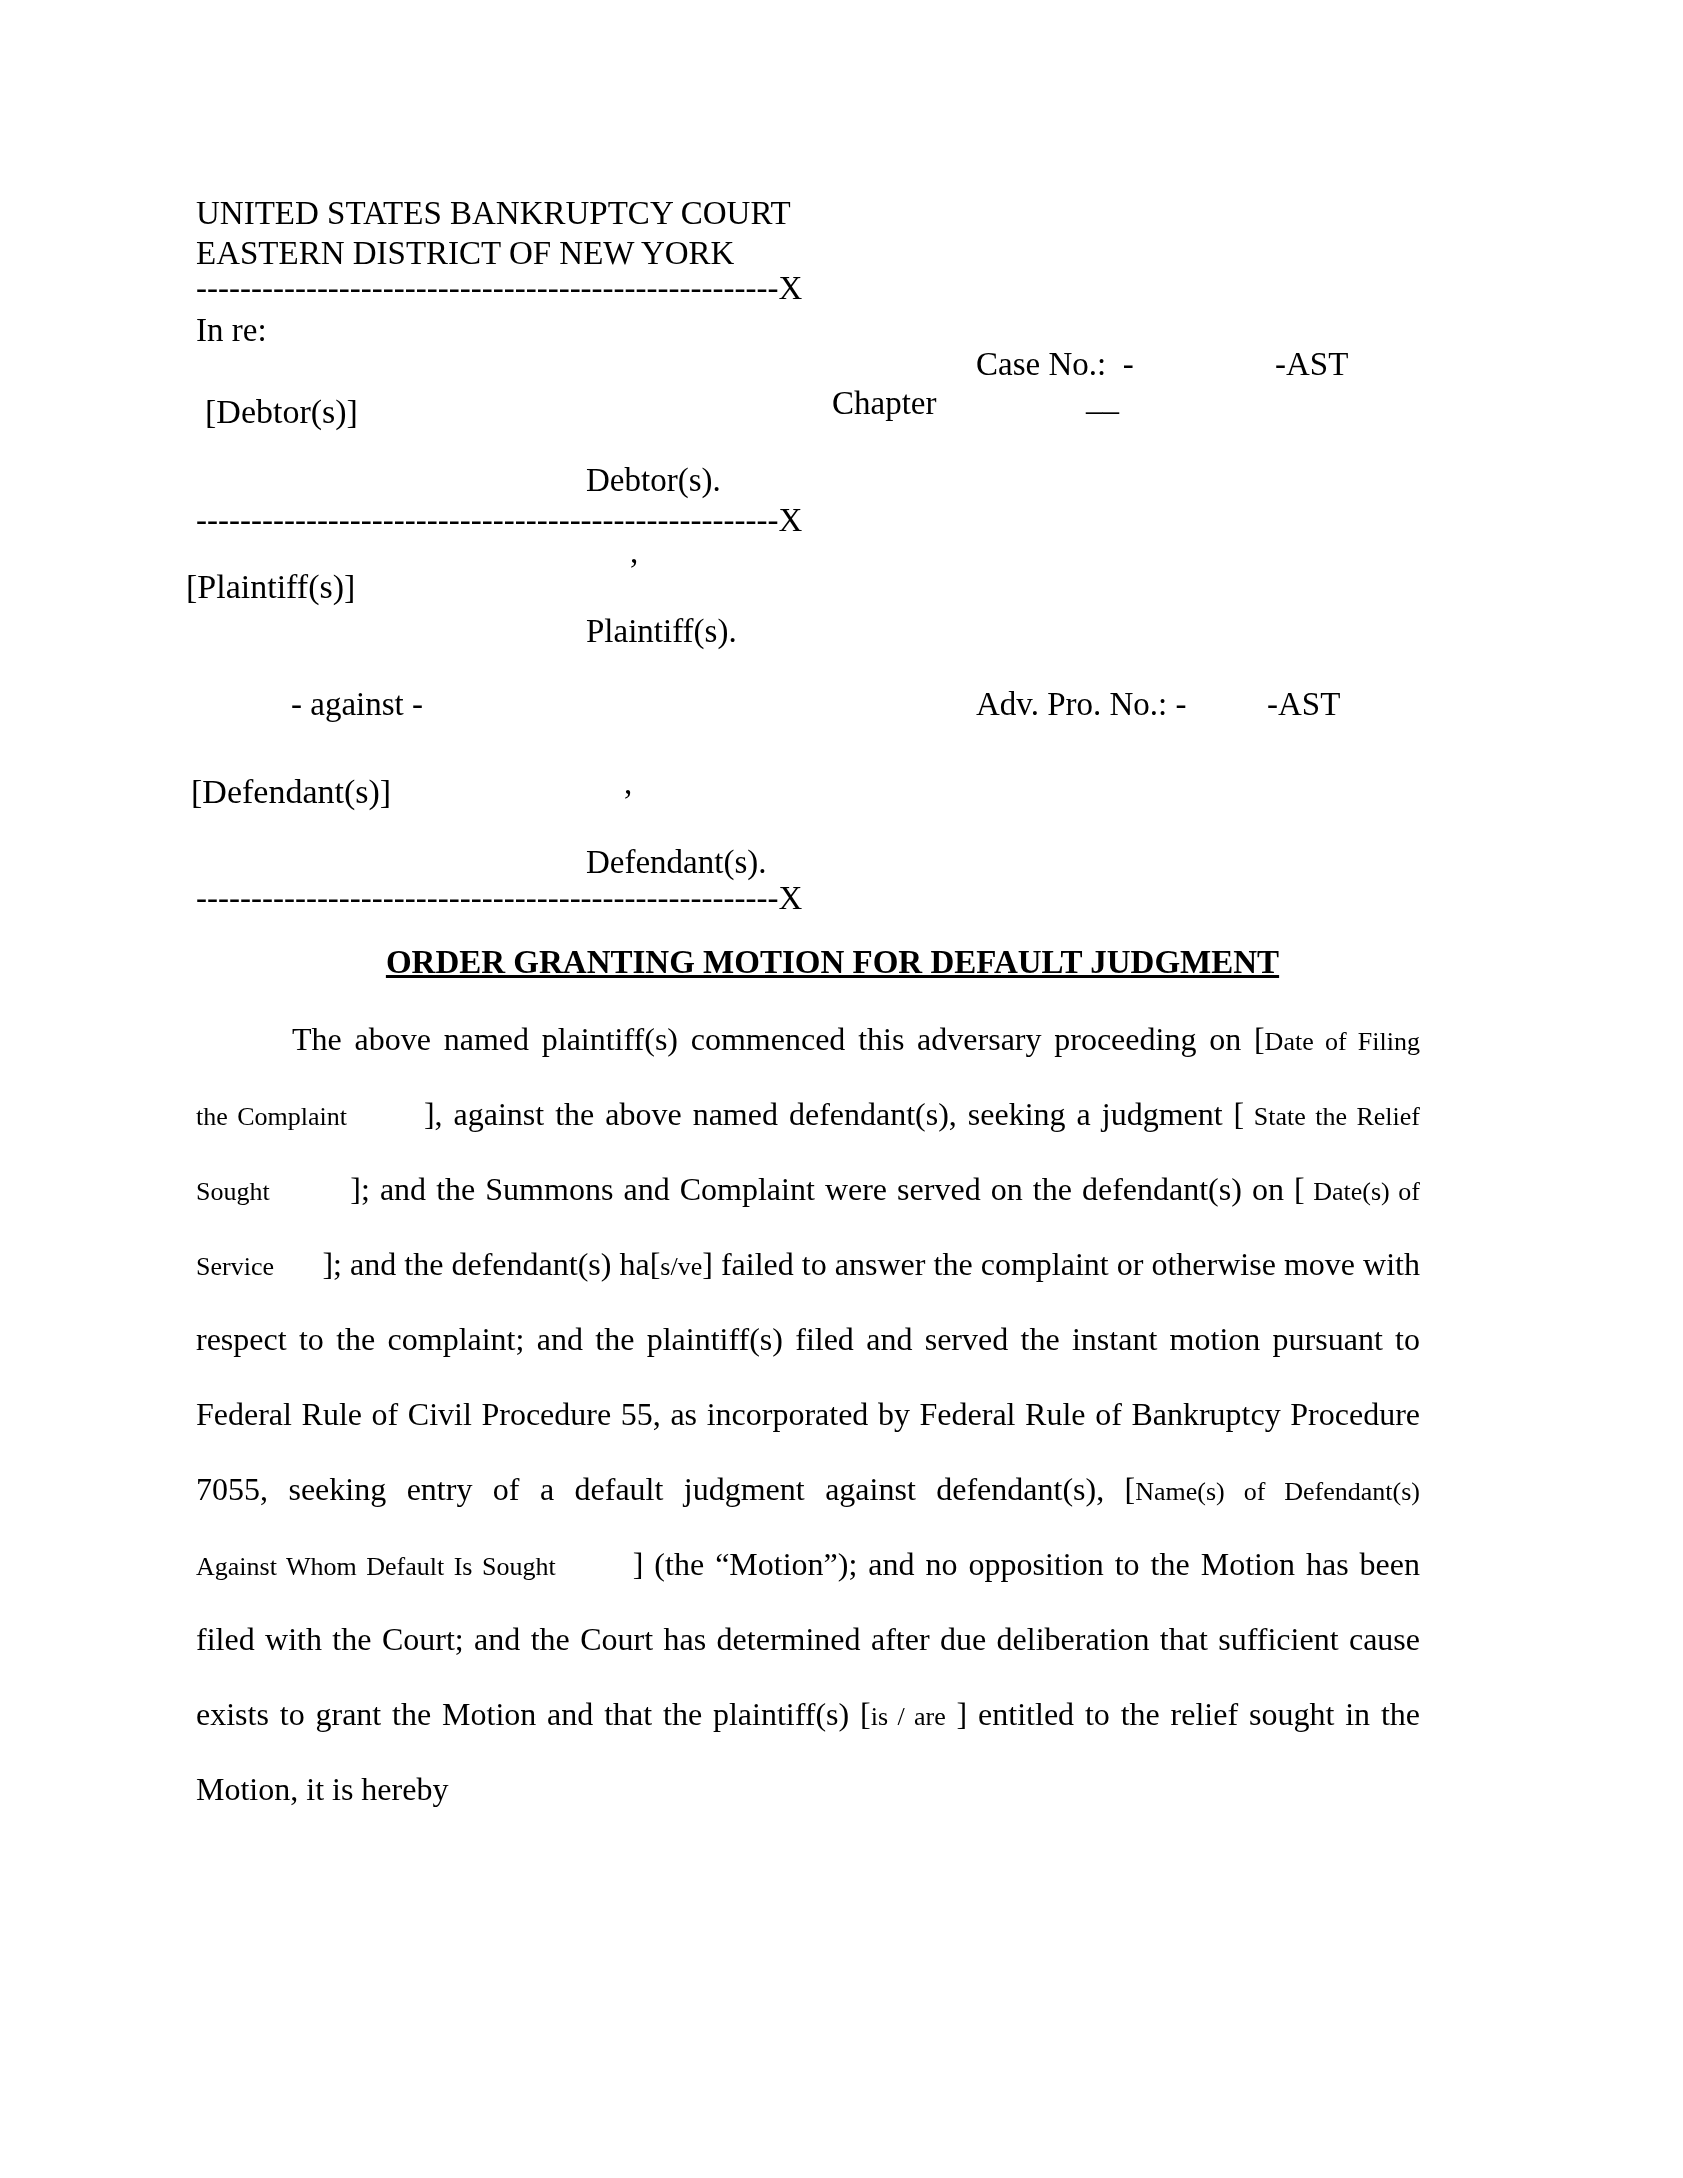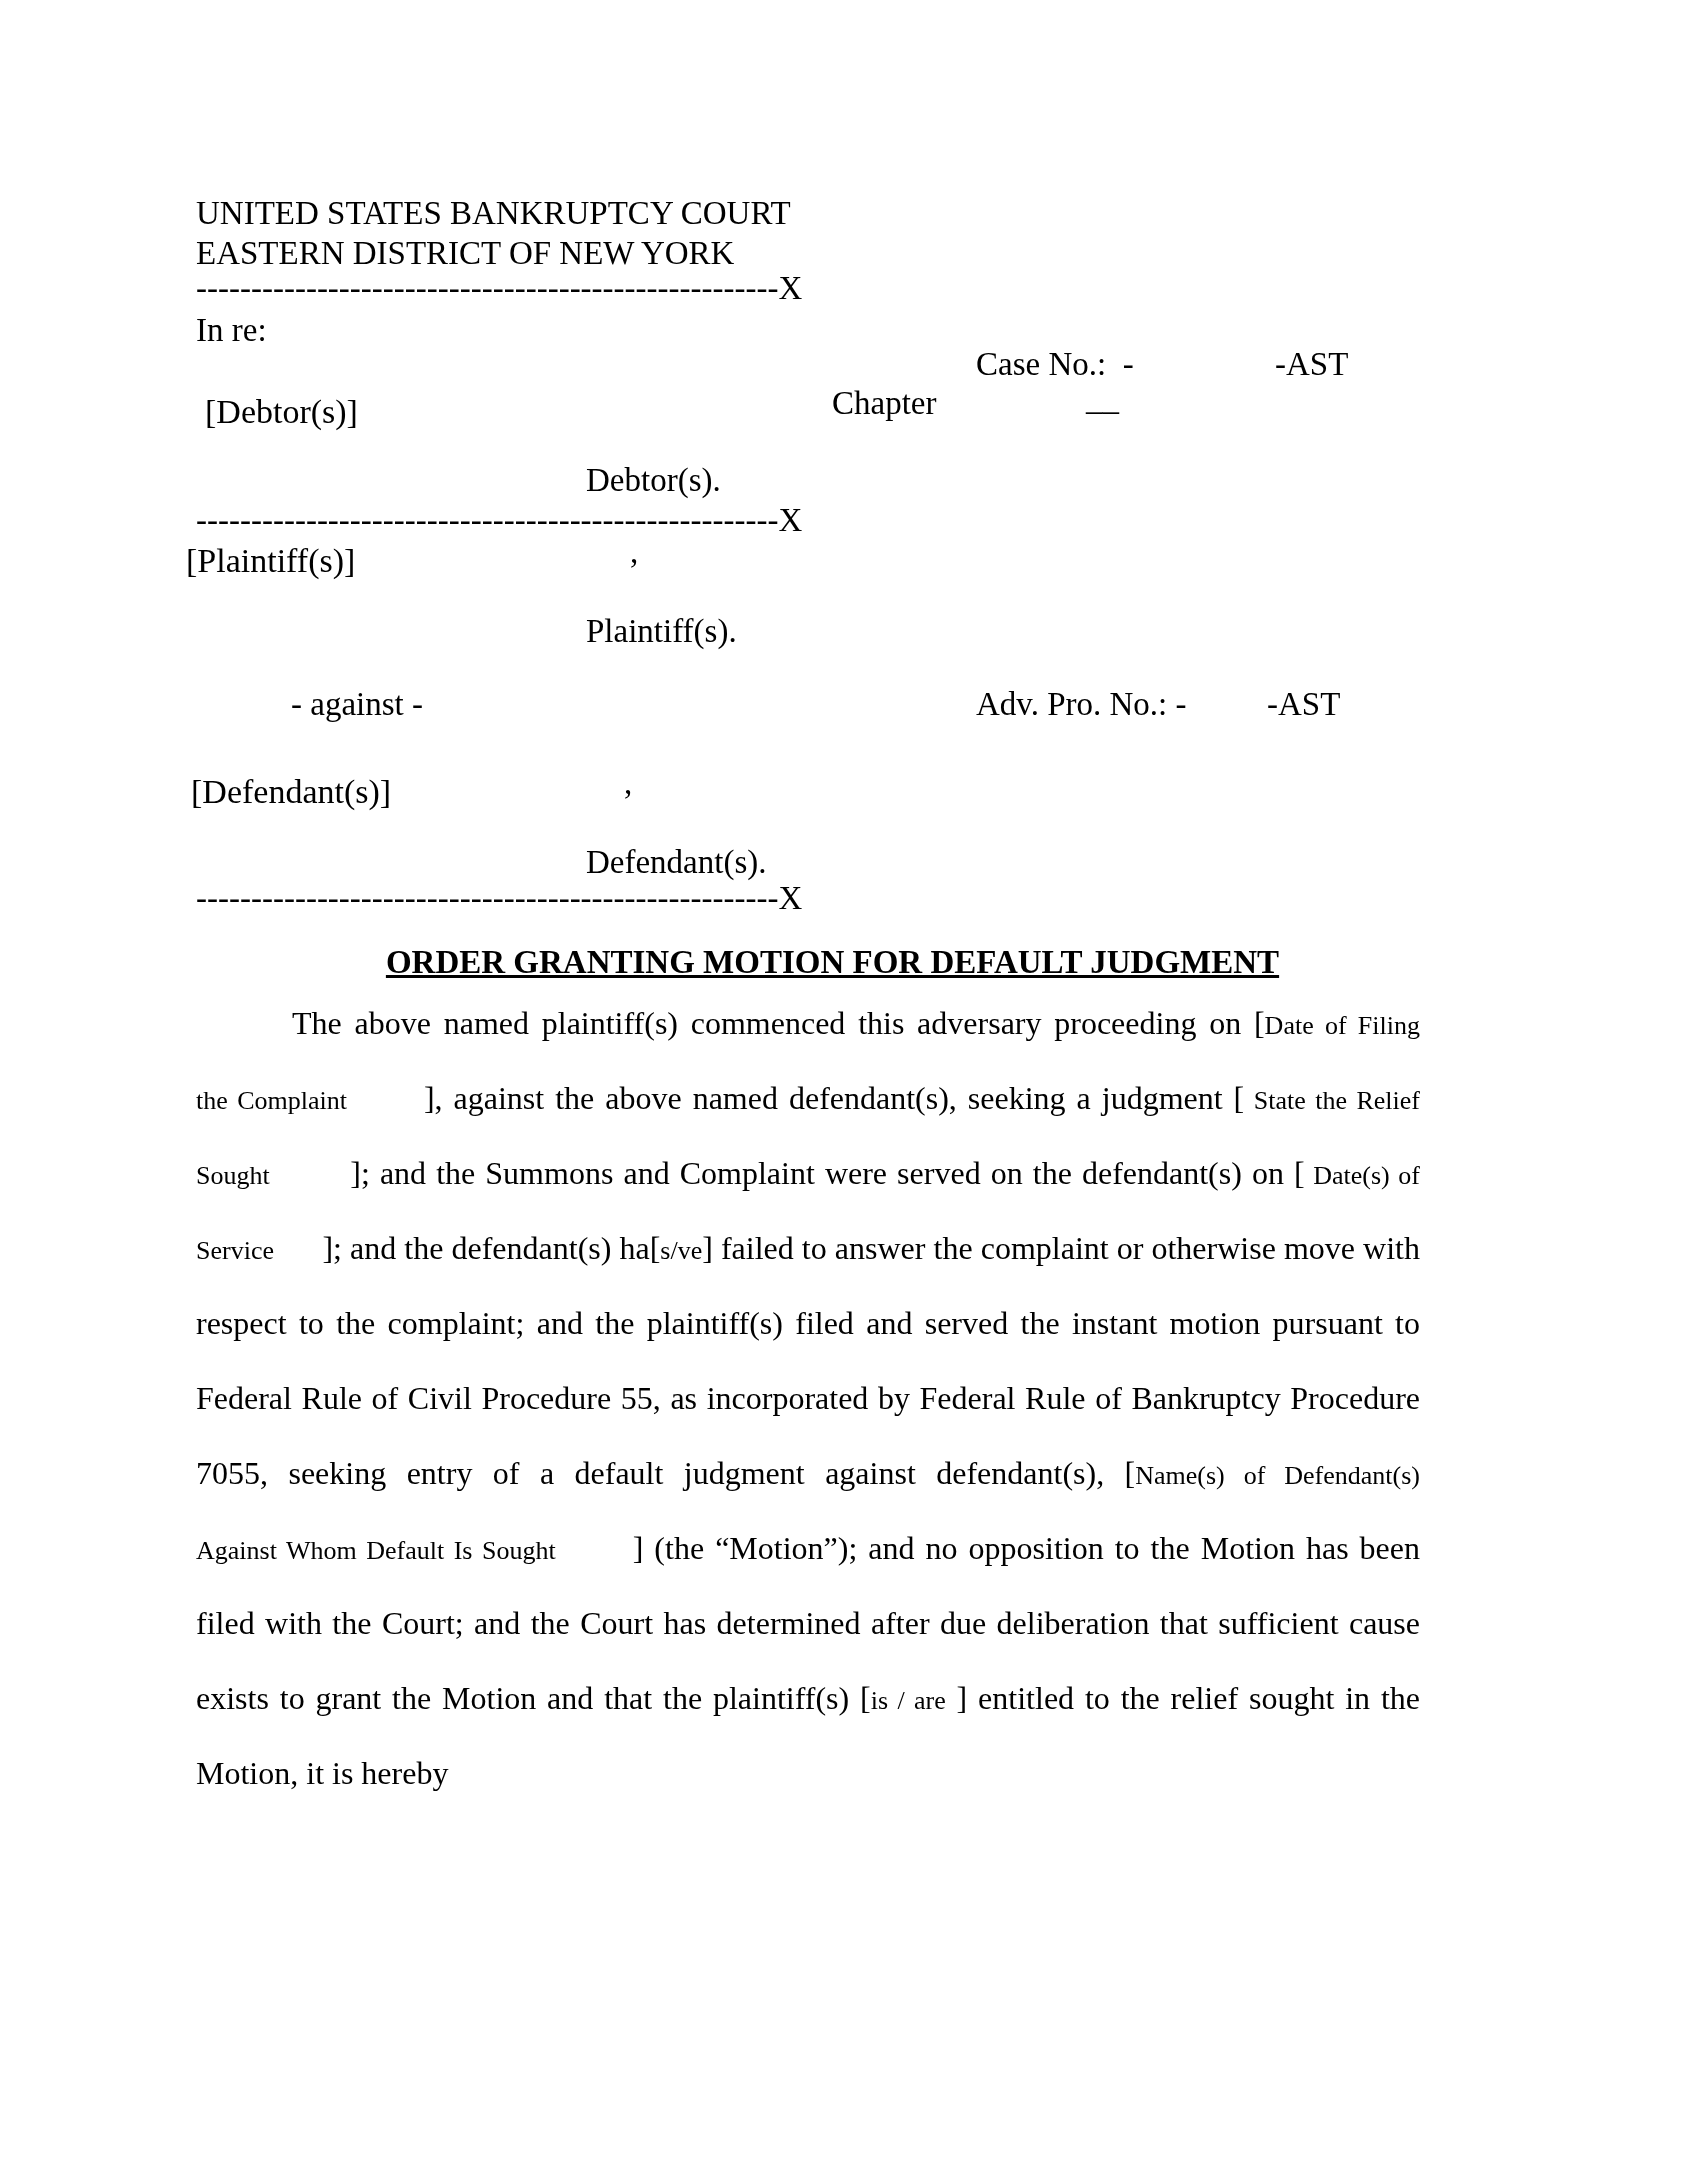--- a/index.html
+++ b/index.html
@@ -26,21 +26,21 @@
     text-align: center;
   }
   #body-lines {
     position: absolute;
     left: 196px;
     top: 1002px;
     width: 1224px;
   }
   .body-line {
     font-size: 32px;
-    line-height: 42px;
+    line-height: 75px;
     height: 75px;
     text-align: justify;
     text-align-last: justify;
   }
   .body-line.last {
     text-align: right;
     text-align-last: left;
   }
   .body-line.first { text-indent: 96px; }
   .ph { font-size: 26px; }
@@ -60,21 +60,21 @@
   <div class="abs" style="left:1275px; top:345px;">-AST</div>
 
   <div class="abs sm" style="left:205px; top:392px;">[Debtor(s)]</div>
   <div class="abs" style="left:832px; top:384px;">Chapter</div>
   <div class="abs" style="left:1086px; top:380px;">__</div>
 
   <div class="abs" style="left:586px; top:461px;">Debtor(s).</div>
 
   <div class="abs" style="left:196px; top:501px;">-----------------------------------------------------X</div>
 
-  <div class="abs sm" style="left:186px; top:541px;">[Plaintiff(s)]</div>
+  <div class="abs sm" style="left:186px; top:567px;">[Plaintiff(s)]</div>
   <div class="abs" style="left:630px; top:533px;">,</div>
 
   <div class="abs" style="left:586px; top:612px;">Plaintiff(s).</div>
 
   <div class="abs" style="left:291px; top:685px;">- against -</div>
   <div class="abs" style="left:976px; top:685px;">Adv. Pro. No.: -</div>
   <div class="abs" style="left:1267px; top:685px;">-AST</div>
 
   <div class="abs sm" style="left:191px; top:772px;">[Defendant(s)]</div>
   <div class="abs" style="left:624px; top:764px;">,</div>

